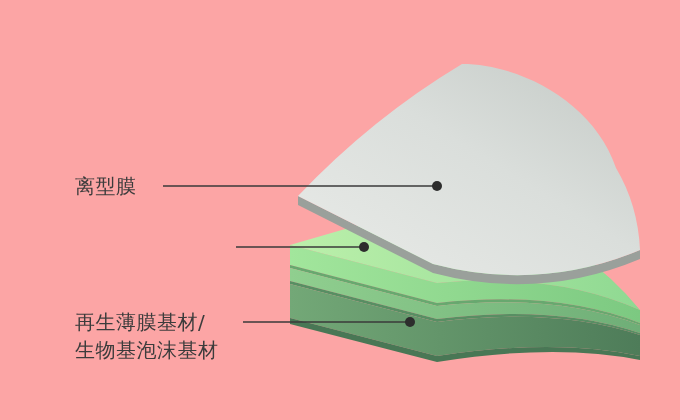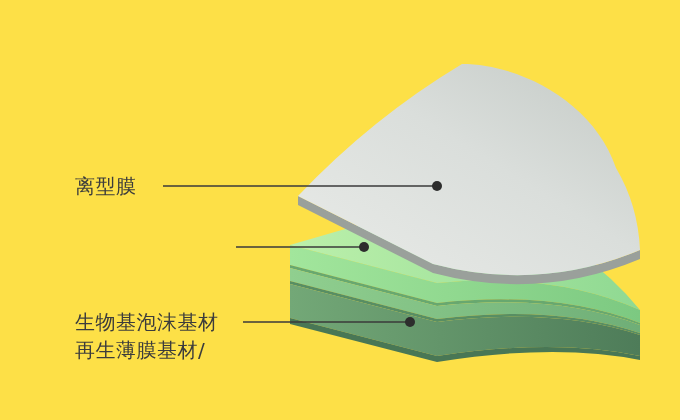--- a/index.html
+++ b/index.html
@@ -5,21 +5,21 @@
   html, body {
     margin: 0;
     padding: 0;
     background: #ffffff;
     font-family: "DejaVu Sans", "Liberation Sans", sans-serif;
   }
   .canvas {
     position: relative;
     width: 680px;
     height: 420px;
-    background: #fde047;
+    background: #fca5a5;
     overflow: hidden;
   }
   .illustration {
     position: absolute;
     inset: 0;
   }
   .layer-label {
     position: absolute;
     color: #3c3c3c;
     font-size: 20px;
@@ -86,17 +86,17 @@
 
     <circle cx="437" cy="186" r="5" fill="#2d2d2d"></circle>
     <circle cx="364" cy="247" r="5" fill="#2d2d2d"></circle>
     <circle cx="410" cy="322" r="5" fill="#2d2d2d"></circle>
   </svg>
 
   <div class="layer-label label-1">离型膜</div>
 
 
   <div class="layer-label label-3">
+    <div>再生薄膜基材/</div>
     <div>生物基泡沫基材</div>
-    <div>再生薄膜基材/</div>
   </div>
 
 </div>
 
 </body></html>

